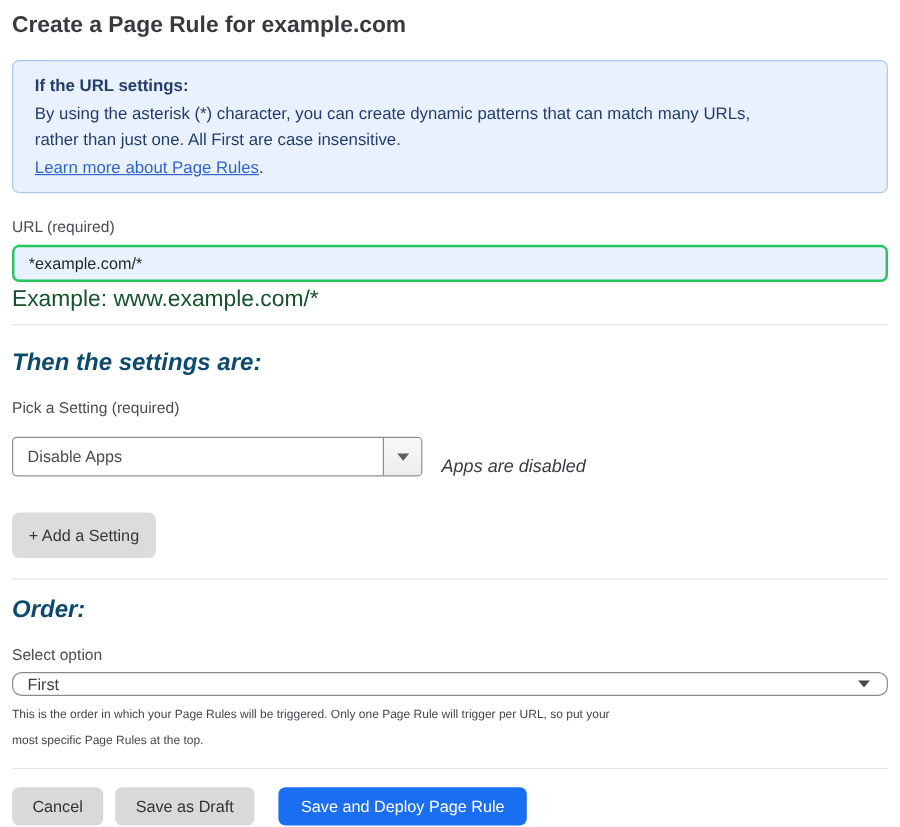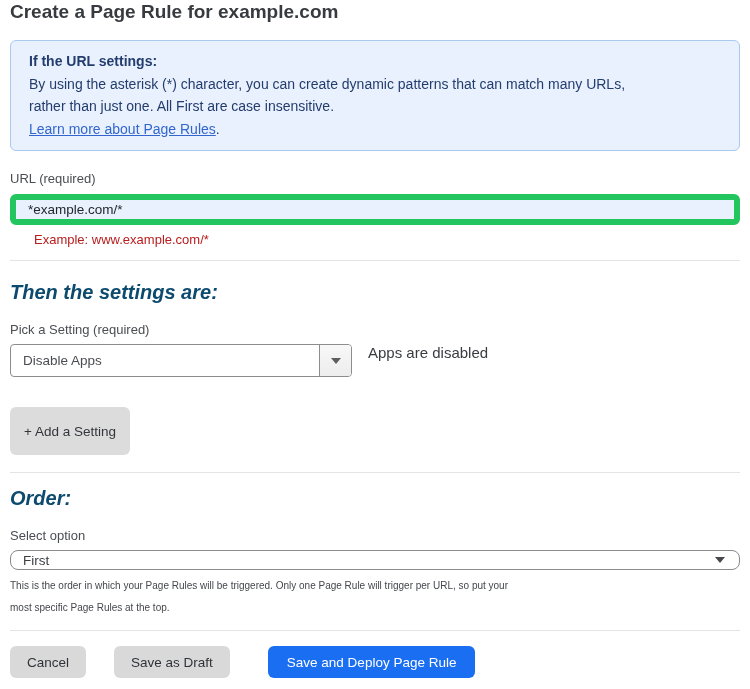--- a/index.html
+++ b/index.html
@@ -7,20 +7,21 @@
   body {
     width: 750px;
     height: 689px;
     font-family: "Liberation Sans", sans-serif;
     color: #36393f;
     overflow: hidden;
   }
   .container { padding: 0 10px; }
 
   .page-title {
+    margin-top: 10px;
     font-size: 19px;
     line-height: 24px;
     font-weight: 700;
     color: #373a3f;
   }
 
   
   .info-box {
     margin-top: 16px;
     background: #e8f1fd;
@@ -42,34 +43,33 @@
 
   
   .field-label {
     margin-top: 20px;
     font-size: 13px;
     line-height: 16px;
     color: #4a4d52;
   }
   .helper-text {
     margin-top: 6px;
-    font-size: 13px;
+    font-size: 19px;
     line-height: 17px;
-    color: #b91c1c;
-    margin-left: 24px;
+    color: #14532d;
   }
 
   
   .url-input {
     display: block;
     width: 730px;
     height: 31px;
     margin-top: 7px;
     background: #e8f1fd;
-    border: 6px solid #22c55e;
+    border: 2px solid #22c55e;
     border-radius: 6px;
     padding: 0 12px;
     font-family: "Liberation Sans", sans-serif;
     font-size: 13.5px;
     color: #24272c;
     outline: none;
   }
 
   .divider {
     border: none;
@@ -85,23 +85,23 @@
     line-height: 19px;
     font-weight: 700;
     color: #0c4a6e;
     font-style: italic;
   }
   .section-heading-settings { margin-top: 22px; }
   .section-heading-order { margin-top: 16px; }
 
   
   .setting-row {
-    margin-top: 6px;
-    display: flex;
-    align-items: flex-start;
+    margin-top: 16px;
+    display: flex;
+    align-items: flex-end;
   }
   .setting-select {
     display: flex;
     align-items: stretch;
     width: 342px;
     height: 33px;
     border: 1px solid #8d8d8d;
     border-radius: 4px;
     background: #ffffff;
     cursor: pointer;
@@ -127,26 +127,27 @@
   .caret-down {
     width: 0; height: 0;
     border-left: 5px solid transparent;
     border-right: 5px solid transparent;
     border-top: 6px solid #5a5d62;
   }
   .setting-status {
     margin-left: 16px;
     font-size: 15px;
     color: #393c41;
+    font-style: italic;
   }
 
   .add-setting-btn {
     margin-top: 30px;
     display: inline-block;
-    height: 48px;
+    height: 38px;
     padding: 0 14px;
     background: #dcdcdc;
     border: none;
     border-radius: 6px;
     font-family: "Liberation Sans", sans-serif;
     font-size: 13.5px;
     color: #33363b;
     cursor: pointer;
   }
 
@@ -179,21 +180,21 @@
     font-size: 10px;
     line-height: 22px;
     color: #44474c;
   }
 
   
   .footer-actions {
     margin-top: 15px;
     display: flex;
     align-items: center;
-    gap: 28px;
+    gap: 10px;
   }
   .btn {
     height: 32px;
     border: none;
     border-radius: 6px;
     font-family: "Liberation Sans", sans-serif;
     font-size: 13.5px;
     cursor: pointer;
     padding: 0 17px;
   }

